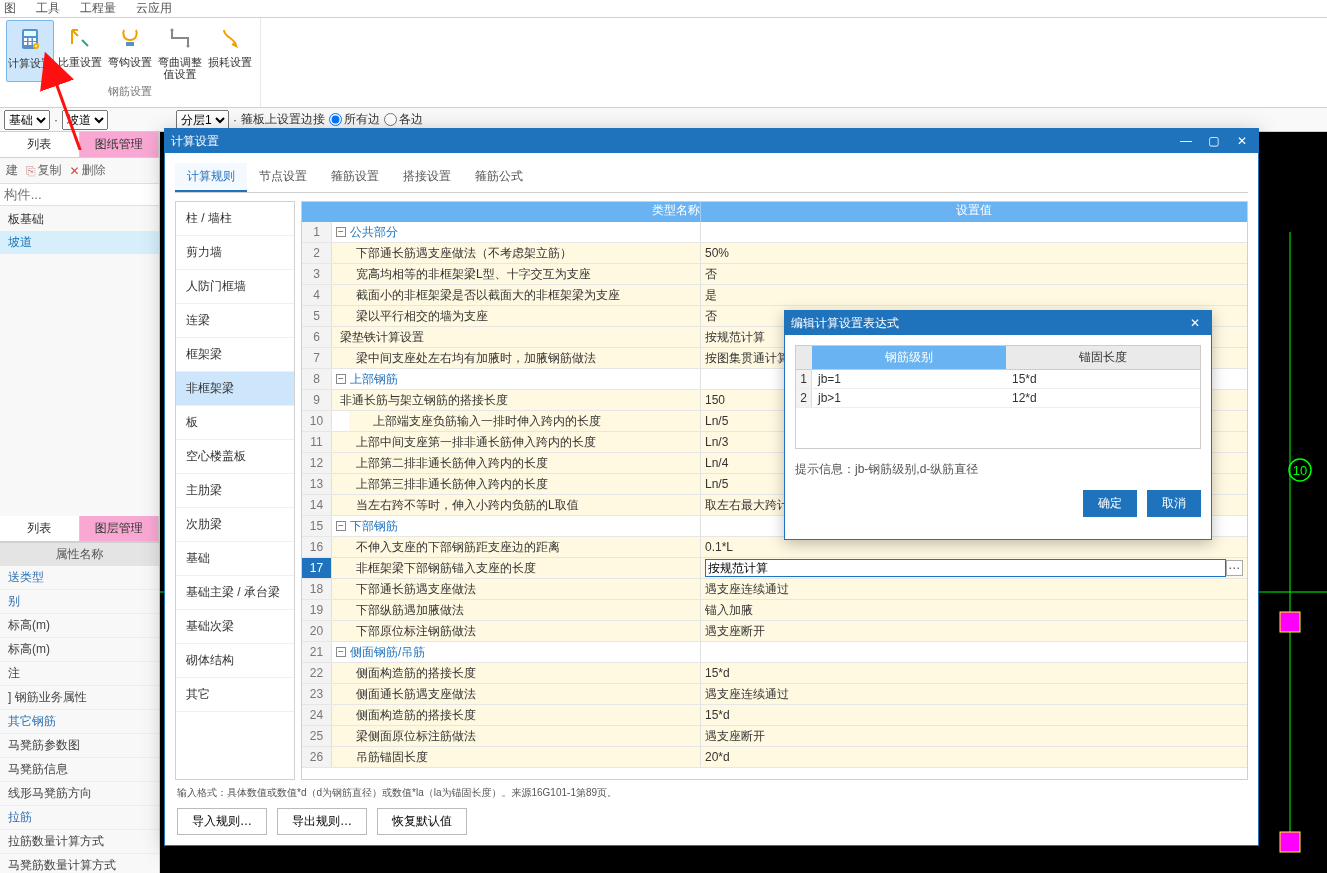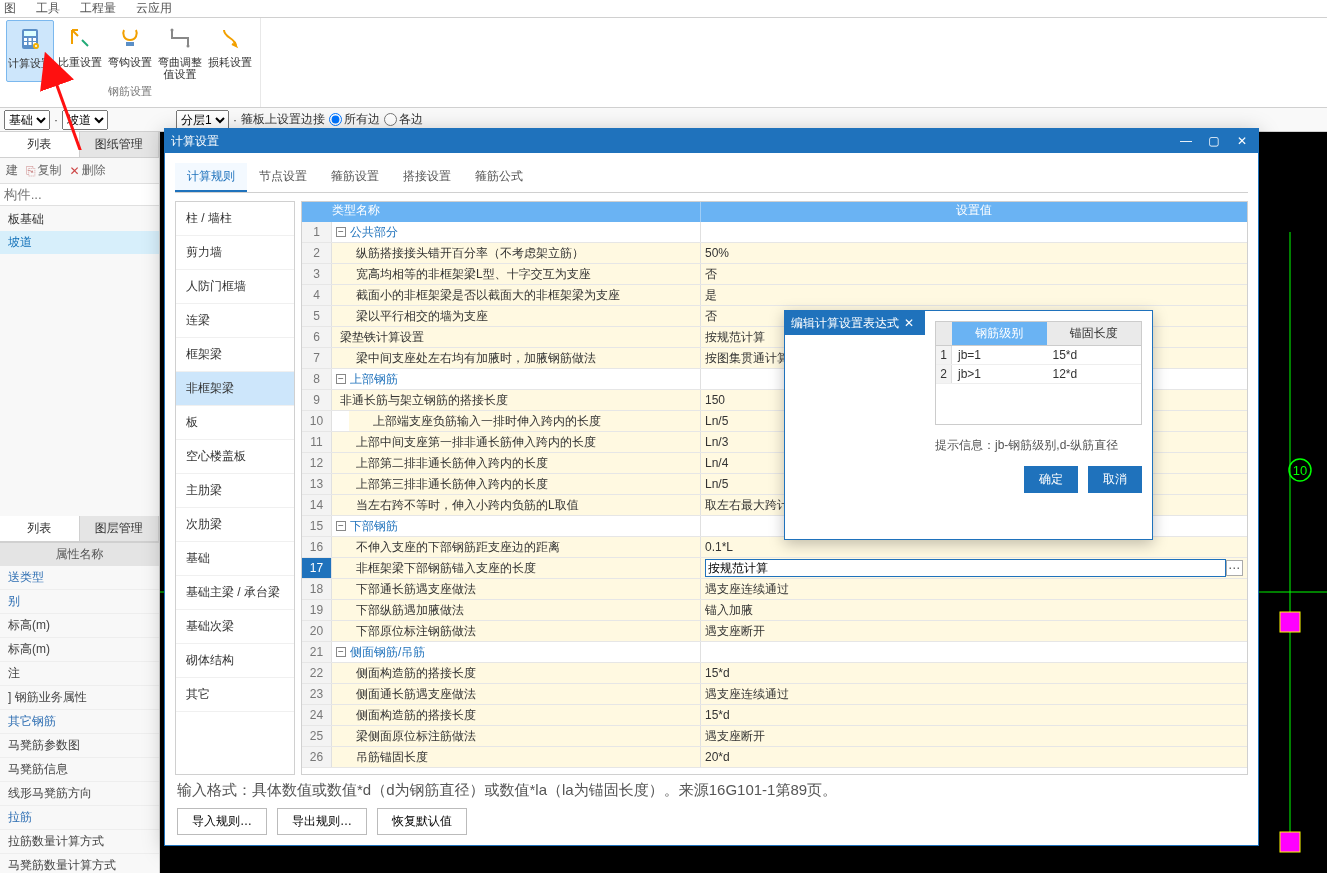--- a/index.html
+++ b/index.html
@@ -19,21 +19,21 @@
 .ribbon-group-label { font-size: 11px; color: #777; margin-top: 2px; }
 
 
 .secbar { height: 24px; background: #f9f9f9; border-bottom: 1px solid #d0d0d0; display:flex; align-items:center; gap:4px; padding-left:4px; font-size:12px; }
 .secbar select { height: 20px; font-size: 12px; }
 .secbar .radio { display:flex; align-items:center; gap:2px; }
 
 
 .leftcol { position: absolute; left:0; top:132px; width:160px; bottom:0; background:#f8f8f8; border-right:1px solid #d0d0d0; }
 .panel-tabs { display:flex; border-bottom:1px solid #d0d0d0;justify-content:center; }
-.panel-tab { flex:1; text-align:center; padding:4px; background:#e5e5e5; border-right:1px solid #d0d0d0; cursor:pointer; }
+.panel-tab { flex:1; text-align:center; padding:4px; background:#f9a8d4; border-right:1px solid #d0d0d0; cursor:pointer; }
 .panel-tab.active { background:#fff; }
 .panel-toolbar { display:flex; gap:8px; padding:4px 6px; border-bottom:1px solid #e0e0e0; color:#666; font-size:12px; }
 .panel-toolbar .tbtn { display:flex; align-items:center; gap:2px; cursor:pointer; }
 .panel-input { width:100%; padding:3px 4px; border:none; border-bottom:1px solid #e0e0e0; color:#888; }
 .tree { padding: 2px 0; }
 .tree-item { padding: 3px 8px; cursor:pointer; }
 .tree-item.active { background:#d7effb; color:#106fb8; }
 .proplist { border-top:1px solid #d0d0d0; }
 .prop-head { background:#e4e4e4; padding:3px 6px; text-align:center; font-size:12px; color:#555; }
 .prop-row { padding:3px 8px; border-bottom:1px solid #eee; font-size:12px; color:#444; }
@@ -56,43 +56,43 @@
 
 .dlg-main { flex:1; display:flex; margin-top:8px; overflow:hidden; }
 
 .cat-list { width:120px; border:1px solid #d0d0d0; overflow-y:auto; }
 .cat-item { padding:8px 10px; border-bottom:1px solid #f0f0f0; cursor:pointer; font-size:12px; }
 .cat-item.active { background:#cde6fb; }
 
 .rule-wrap { flex:1; margin-left:6px; border:1px solid #d0d0d0; display:flex; flex-direction:column; overflow:hidden; }
 .rule-head { display:flex; background:#6ab3f3; color:#fff; height:20px; font-size:12px; }
 .rule-head .c-num { width:30px; }
-.rule-head .c-name { flex:1; text-align:left; border-right:1px solid #9fcdf6; }
+.rule-head .c-name { flex:1; text-align:right; border-right:1px solid #9fcdf6; }
 .rule-head .c-val { width:546px; text-align:center; }
 .rule-body { flex:1; overflow-y:auto; font-size:12px; }
 .rule-row { display:flex; border-bottom:1px solid #e6e6e6; height:21px; align-items:stretch; }
 .rule-row .c-num { width:30px; background:#f3f3f3; border-right:1px solid #e0e0e0; text-align:center; line-height:20px; color:#777; }
 .rule-row .c-name { flex:1; border-right:1px solid #e0e0e0; padding:0 4px; display:flex; align-items:center; }
 .rule-row .c-val { width:546px; padding:0 4px; display:flex; align-items:center; }
 .rule-row.section .c-name { color:#1f72bc; }
 .rule-row.section .c-val { background:#fff; }
 .rule-row.hl .c-name, .rule-row.hl .c-val { background:#fff9e1; }
 .rule-row.sel .c-num { background:#1f72bc; color:#fff; }
 .rule-row.sel .c-val { }
 .rule-row.sel .c-val input { width:100%; border:1px solid #1f72bc; height:18px; padding:0 2px; font-size:12px; }
 .rule-row .tog { display:inline-block; width:10px; height:10px; border:1px solid #888; margin-right:4px; text-align:center; line-height:8px; font-size:10px; color:#555; }
 .rule-row .more { margin-left:auto; width:18px; height:16px; border:1px solid #aaa; text-align:center; line-height:14px; color:#555; background:#fff; cursor:pointer; }
 
 .dlg-foot { padding:6px 2px 0; display:flex; flex-direction:column; gap:8px; }
-.hint { color:#555; font-size:15px; }
+.hint { color:#555; font-size:10px; }
 .dlg-buttons { display:flex; gap:10px; }
 .btn { padding:4px 14px; border:1px solid #bbb; background:#fff; cursor:pointer; font-size:12px; }
 
 
-.subdialog { position:absolute; left:784px; top:310px; width:369px; height:230px; background:#fff; border:1px solid #1f72bc; box-shadow:0 4px 14px rgba(0,0,0,.25); display:flex; flex-direction:row; }
+.subdialog { position:absolute; left:784px; top:310px; width:428px; height:230px; background:#fff; border:1px solid #1f72bc; box-shadow:0 4px 14px rgba(0,0,0,.25); display:flex; flex-direction:column; }
 .subdialog .dlg-title { background:#1f72bc; }
 .sub-body { flex:1; padding:10px; display:flex; flex-direction:column; }
 .sub-table { border:1px solid #ccc; }
 .sub-table .th { display:flex; background:#eaeaea; border-bottom:1px solid #ccc; }
 .sub-table .th .cell { flex:1; text-align:center; padding:3px; font-size:12px; }
 .sub-table .th .cell.sel { background:#6ab3f3; color:#fff; }
 .sub-table .tr { display:flex; border-bottom:1px solid #eee; }
 .sub-table .tr .rn { width:16px; text-align:center; background:#f3f3f3; border-right:1px solid #ddd; padding:2px 0; }
 .sub-table .tr .cell { flex:1; padding:2px 6px; font-size:12px; }
 .sub-table .filler { height:40px; }
@@ -298,21 +298,21 @@
               <div class="c-num">1</div>
               <div class="c-name">
                 <span class="tog">−</span>
                 <span>公共部分</span>
               </div>
               <div class="c-val"></div>
             </div>
             <div class="rule-row hl">
               <div class="c-num">2</div>
               <div class="c-name" style="padding-left: 24px;">
-                <span>纵筋搭接接头错开百分率（不考虑架立筋）</span>
+                <span>下部通长筋遇支座做法（不考虑架立筋）</span>
               </div>
               <div class="c-val">50%</div>
             </div>
             <div class="rule-row hl">
               <div class="c-num">3</div>
               <div class="c-name" style="padding-left: 24px;">
                 <span>宽高均相等的非框架梁L型、十字交互为支座</span>
               </div>
               <div class="c-val">否</div>
             </div>

